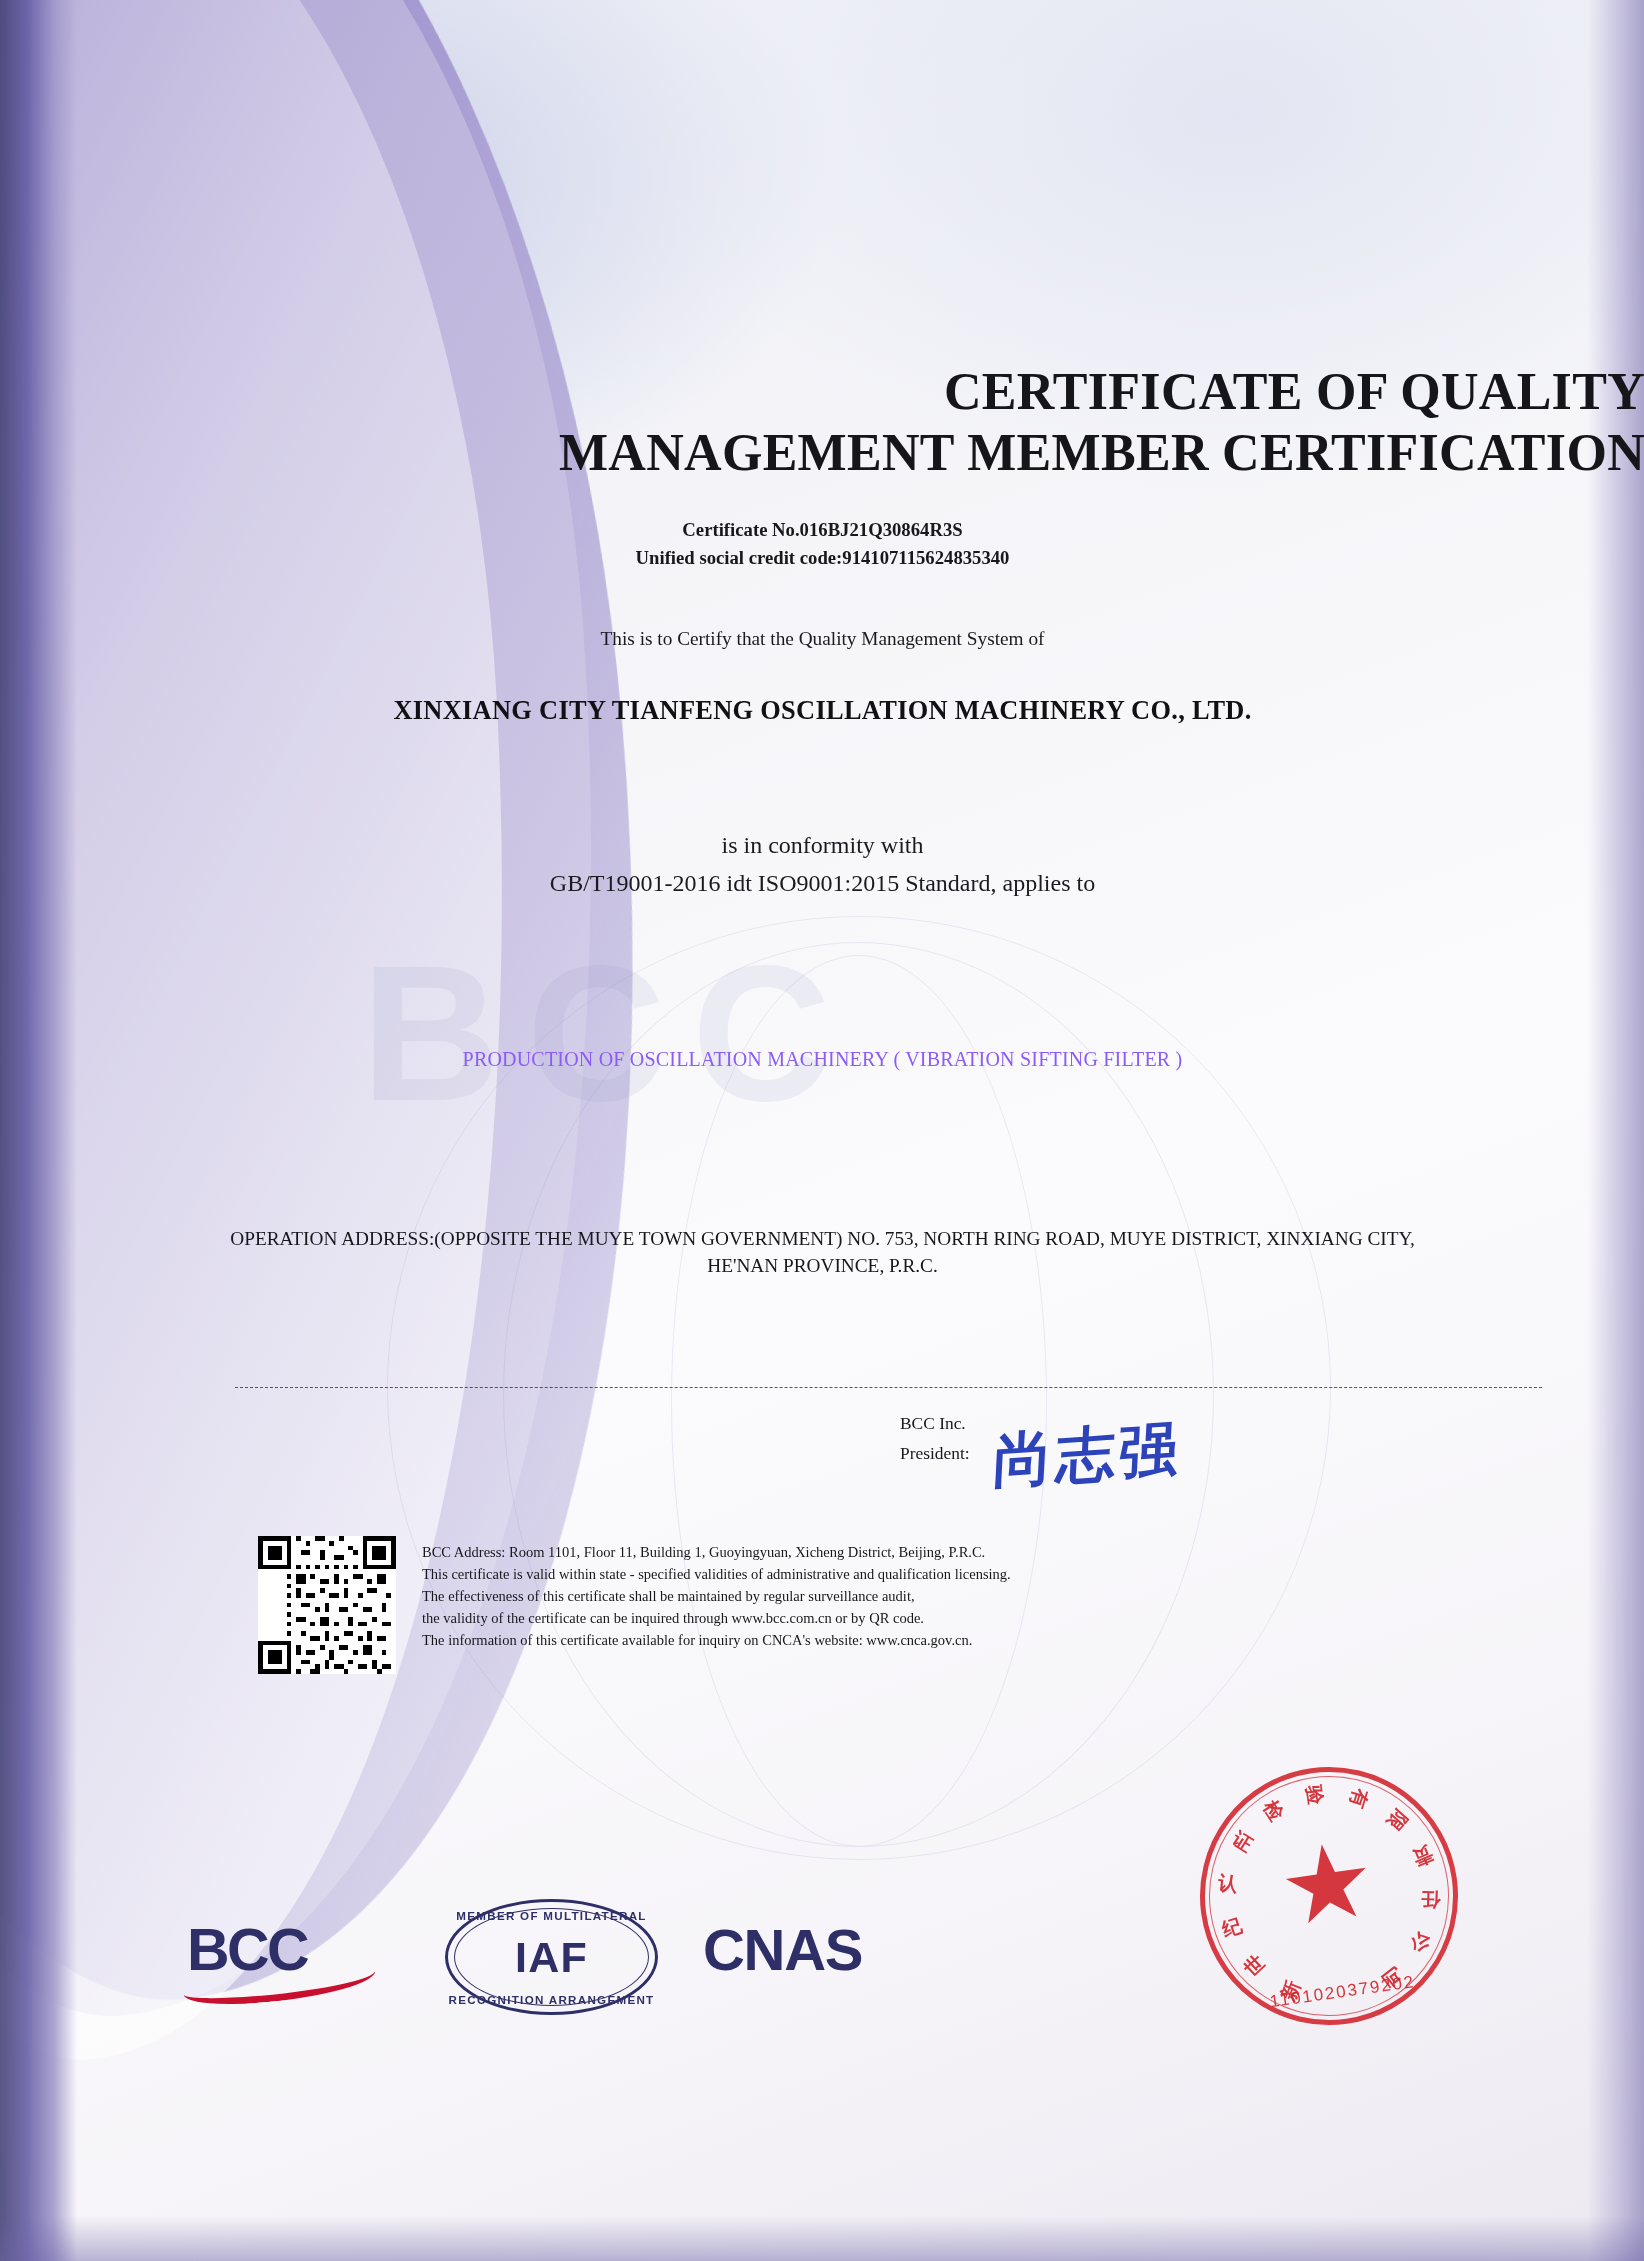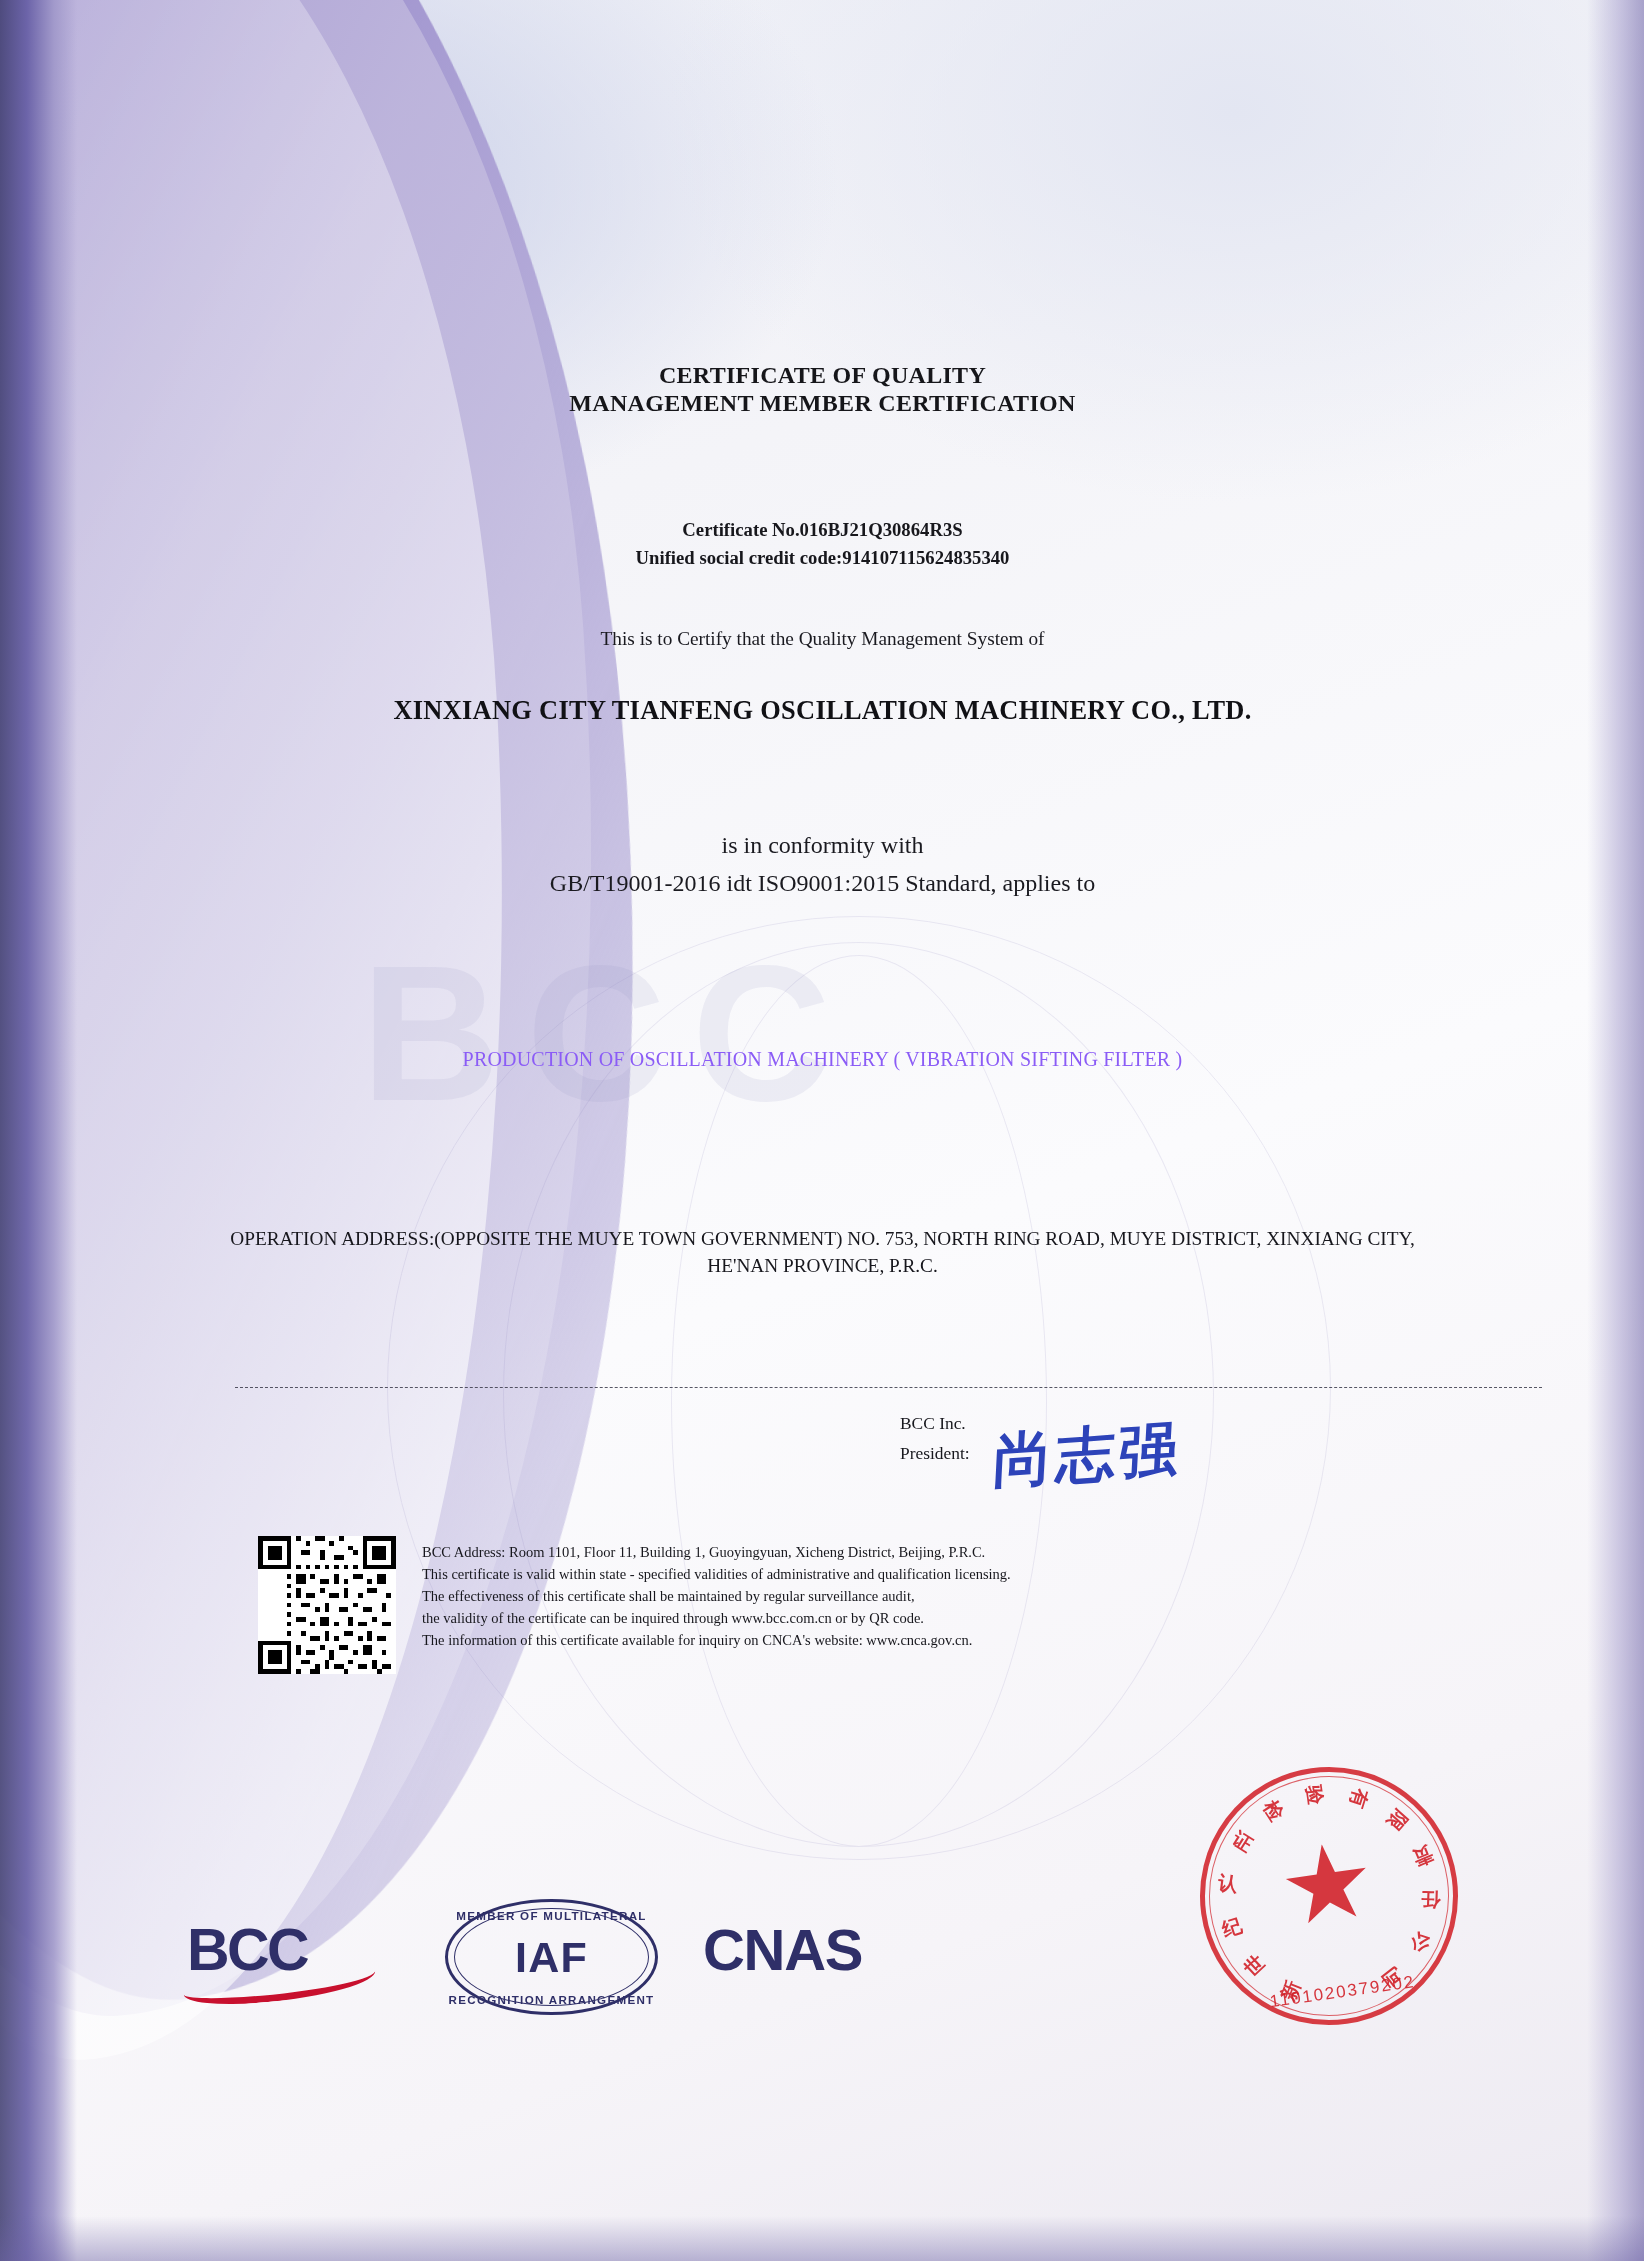--- a/index.html
+++ b/index.html
@@ -109,22 +109,22 @@
 
   
   .content {
     position: absolute;
     inset: 0;
   }
   .title {
     position: absolute;
     left: 0; right: 0;
     top: 361px;
-    text-align: center;
-    font-size: 24px;
+    text-align: right;
+    font-size: 52px;
     font-weight: bold;
     color: #16161a;
     line-height: 1.18;
     letter-spacing: 0.3px;
   }
   .cert-no-block {
     position: absolute;
     left: 0; right: 0;
     top: 516px;
     text-align: center;

